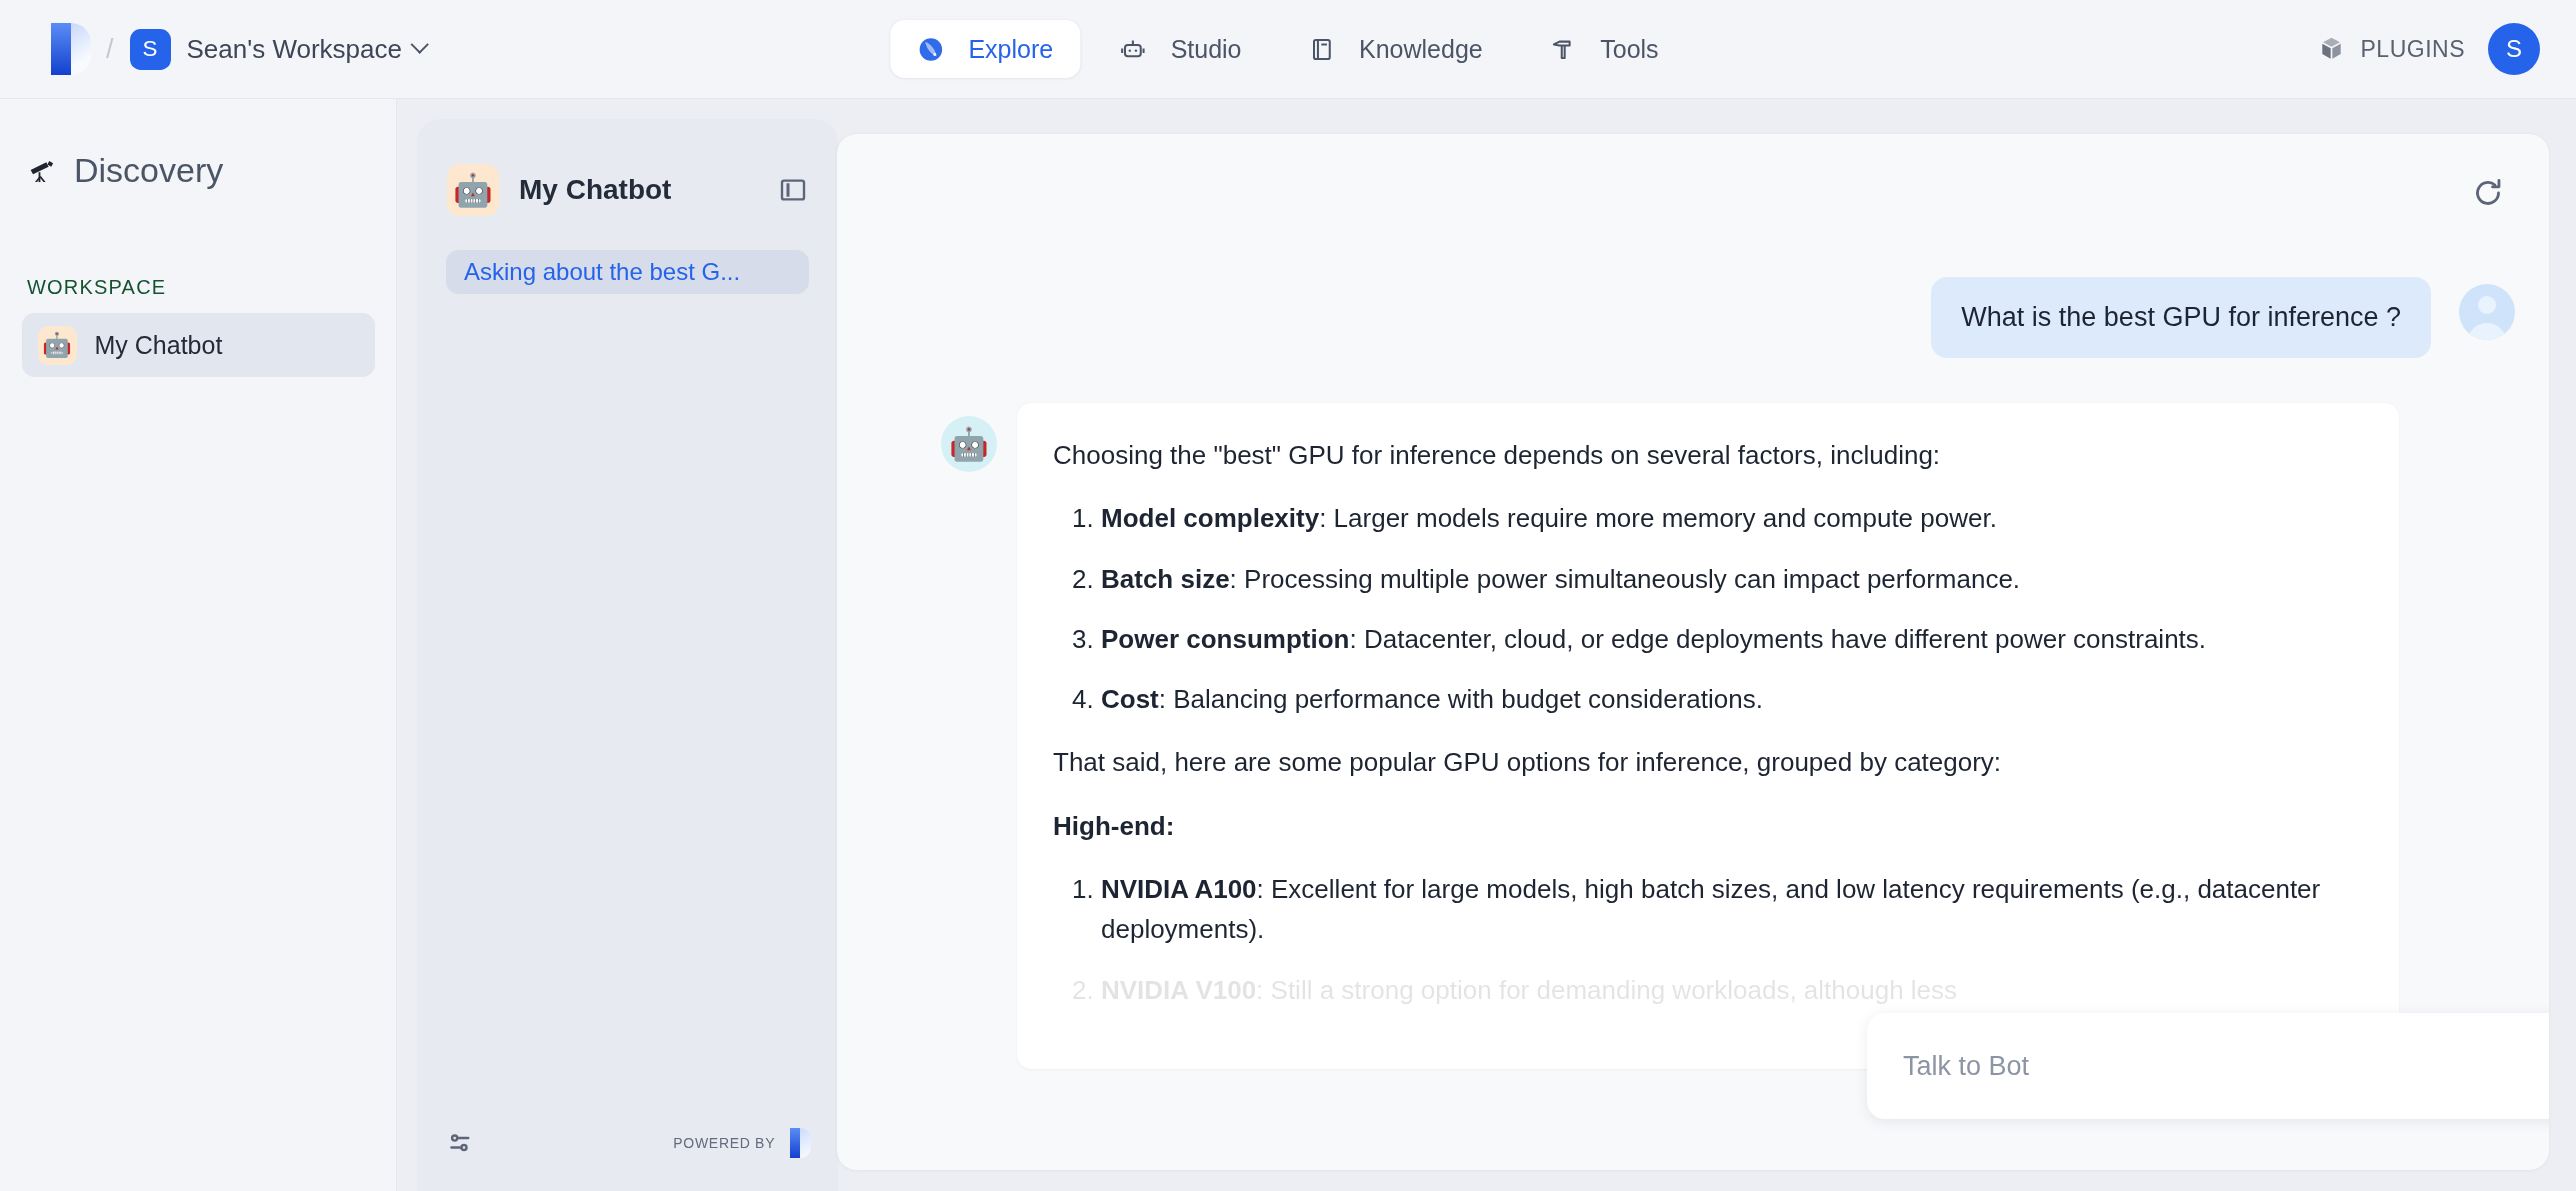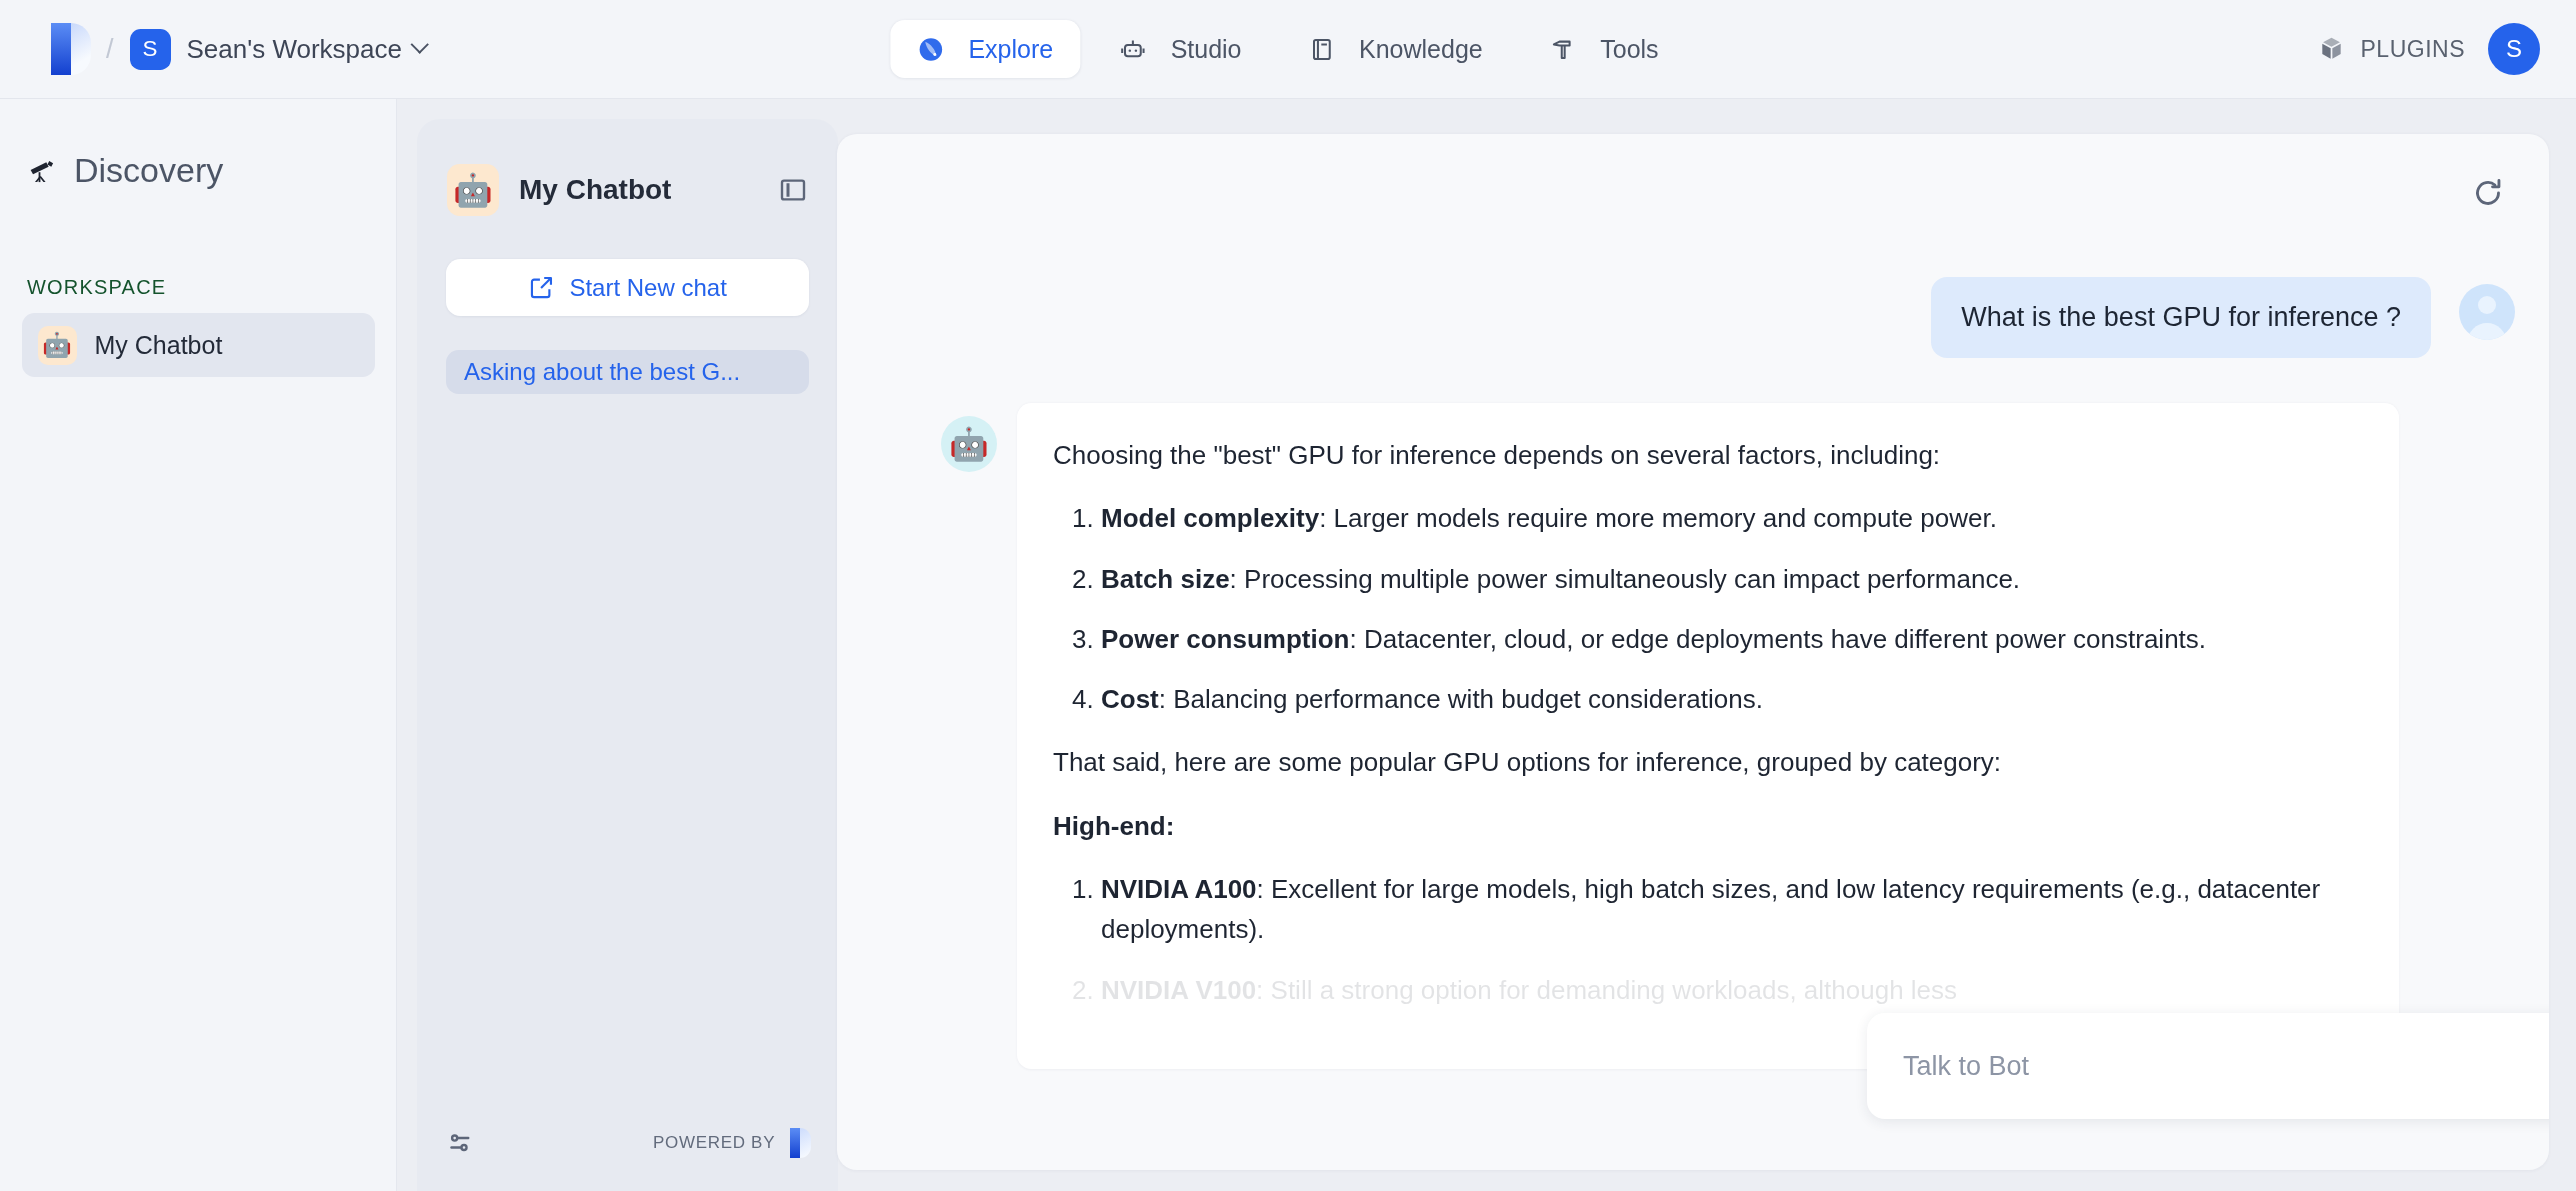--- a/index.html
+++ b/index.html
@@ -131,21 +131,21 @@
     display: flex; align-items: center;
     padding: 0 18px; font-size: 24px;
     white-space: nowrap; overflow: hidden;
   }
   .mid-footer {
     position: absolute; bottom: 0; left: 0; width: 421px; height: 97px;
     display: flex; align-items: center; padding: 0 27px;
   }
   .powered-by {
     margin-left: auto; display: flex; align-items: center; gap: 14.3px;
-    font-size: 17px; color: #626b7c; letter-spacing: 0.7px;
+    font-size: 14px; color: #626b7c; letter-spacing: 0.7px;
   }
   .pb-logo { width: 21.5px; height: 30px; position: relative; }
   .pb-logo .l { position: absolute; left:0; top:0; width: 10.7px; height: 30px;
     background: linear-gradient(180deg,#5b8df5,#1340cf); }
   .pb-logo .r { position: absolute; left:10.7px; top:0; width: 10.7px; height: 30px;
     background: linear-gradient(150deg,#cddcfc,#fbfdff); border-radius: 0 15px 15px 0; }
 
   
   .chat-panel {
     position: absolute; top: 134px; left: 837px;
@@ -300,28 +300,20 @@
 <div class="mid-panel">
   <div class="mid-head">
     <span class="bot-badge">🤖</span>
     <span class="mid-title">My Chatbot</span>
     <svg class="collapse-icon" viewBox="0 0 24 24" fill="none" stroke="#5d6679" stroke-width="1.9">
       <rect x="3.2" y="4.5" width="17.6" height="15" rx="1.6"></rect>
       <path d="M8 6.6v10.8" stroke-width="2.4"></path>
     </svg>
   </div>
 
-  <div class="new-chat-btn">
-    <svg width="27" height="27" viewBox="0 0 24 24" fill="none" stroke="#2563eb" stroke-width="1.9" stroke-linejoin="round">
-      <path d="M19 13.5v5.1a1.9 1.9 0 0 1-1.9 1.9H5.4a1.9 1.9 0 0 1-1.9-1.9V6.9A1.9 1.9 0 0 1 5.4 5h5.2"></path>
-      <path d="M14.4 3.6 20.4 3.6 20.4 9.6"></path>
-      <path d="M20.4 3.6 11.6 12.4"></path>
-    </svg>
-    <span>Start New chat</span>
-  </div>
 
   <div class="chat-item">
     <span>Asking about the best G...</span>
   </div>
 
   <div class="mid-footer">
     <svg width="32" height="32" viewBox="0 0 24 24" fill="none" stroke="#5d6679" stroke-width="1.8" stroke-linecap="round">
       <circle cx="8" cy="8.3" r="1.9"></circle>
         <path d="M10.6 8.3h7.6"></path>
       <circle cx="15" cy="15.4" r="1.9"></circle>

